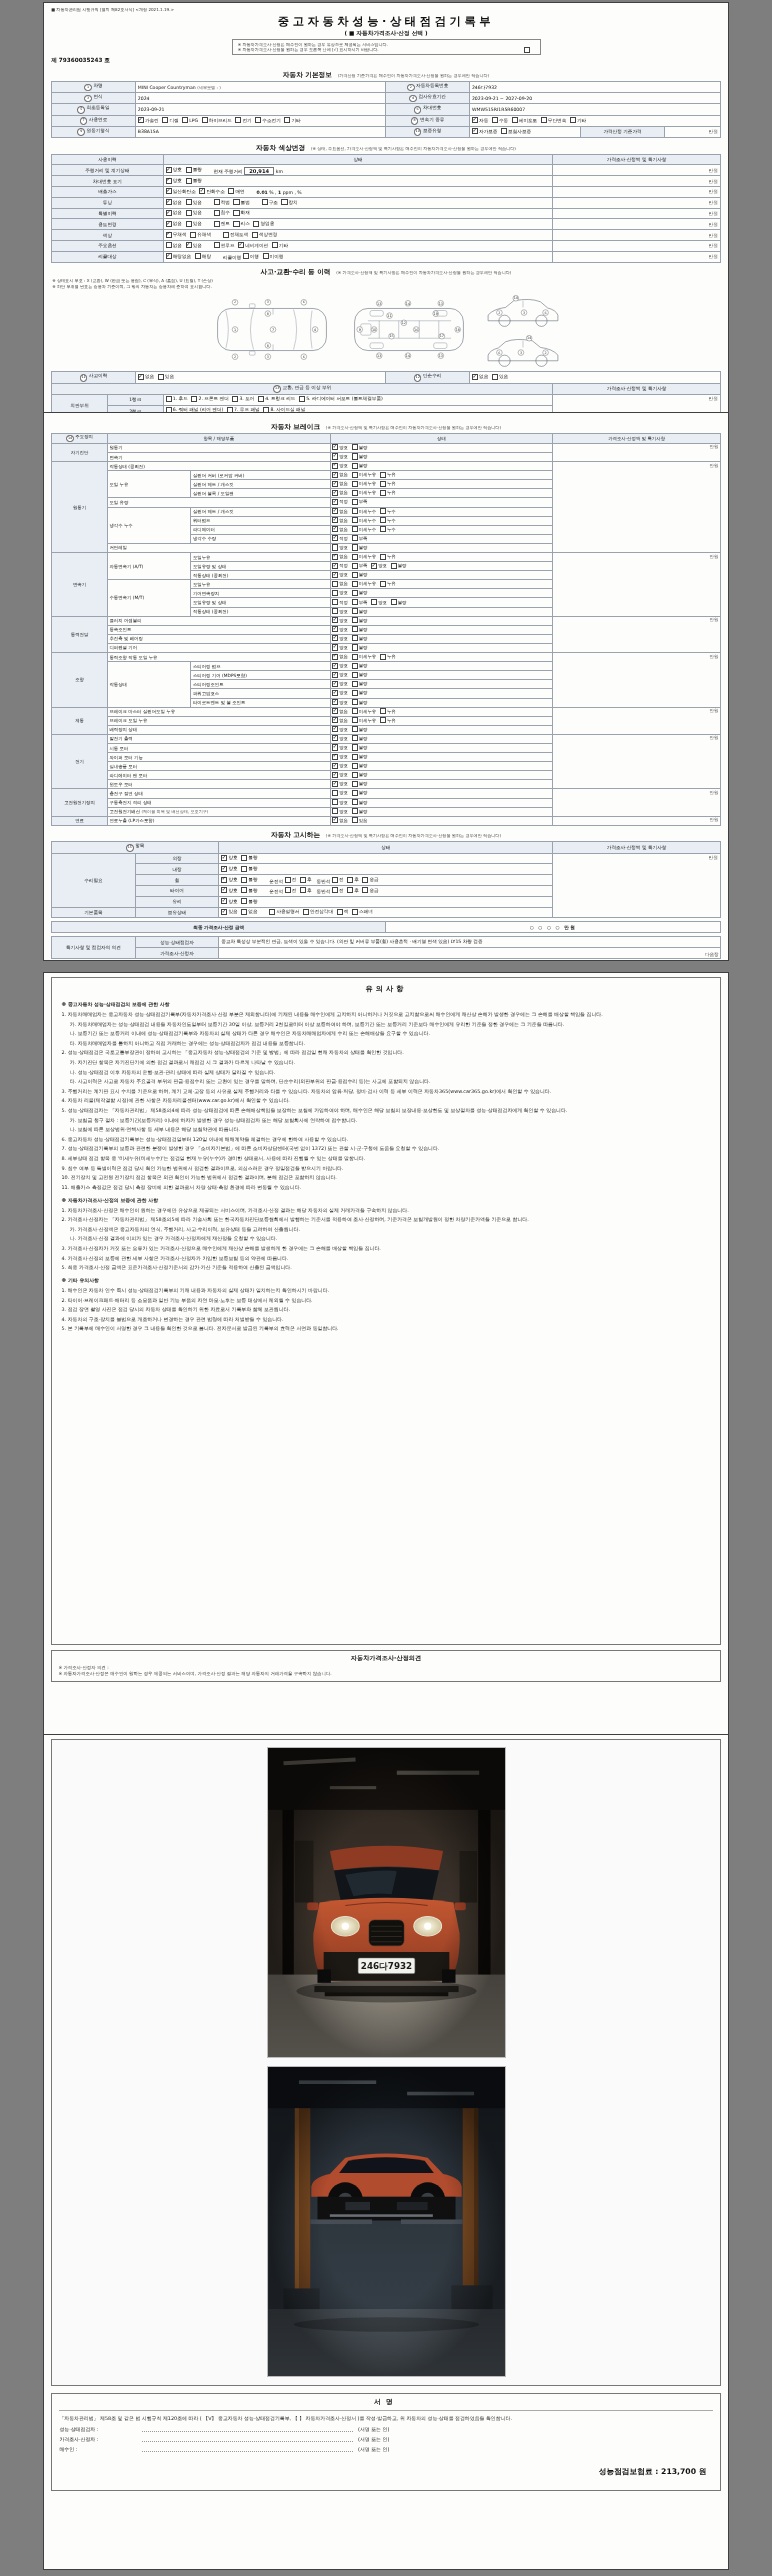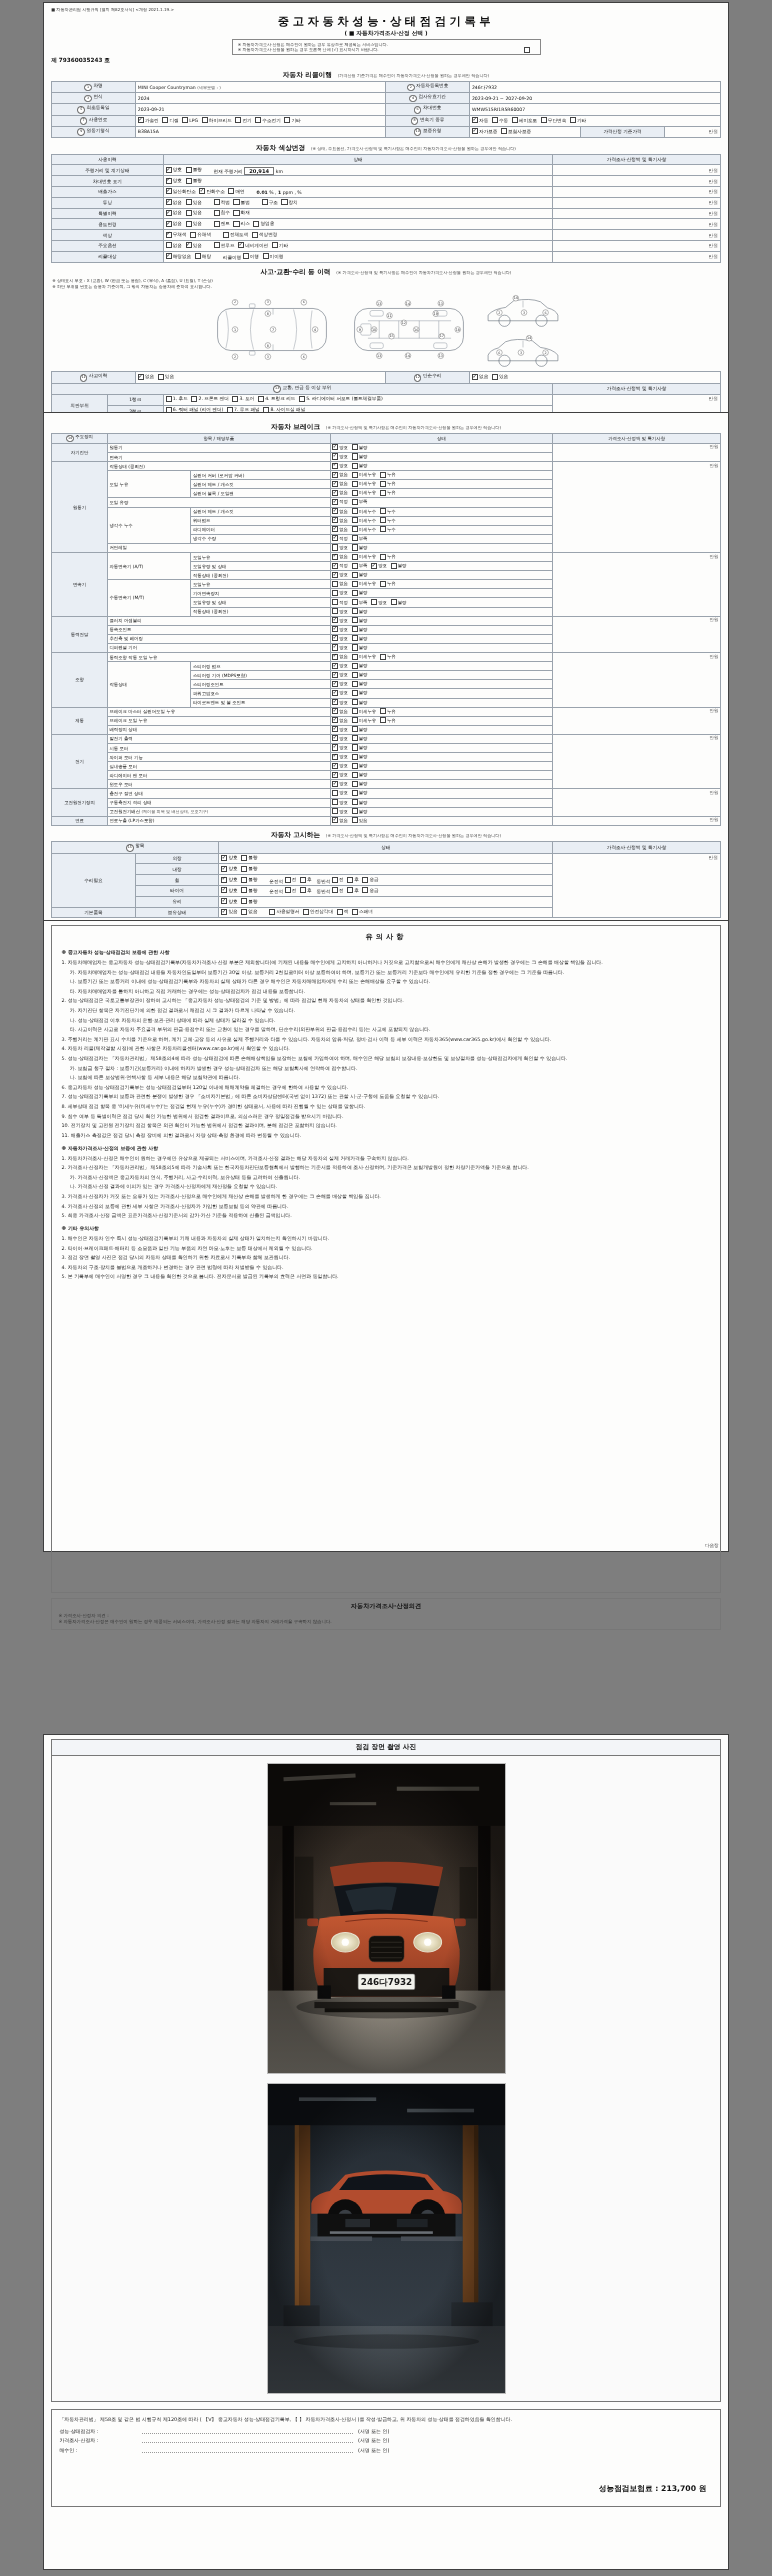--- a/index.html
+++ b/index.html
@@ -2,21 +2,21 @@
 <html style="font-size:8.2px"><head>
 <meta charset="utf-8">
 <style>
   html,body{margin:0;padding:0;}
   body{width:773px;height:2576px;position:relative;background:#7e7e7e;
        font-family:"DejaVu Sans","Liberation Sans",sans-serif;color:#111;overflow:hidden;}
   .page{position:absolute;left:43px;width:686px;background:#fdfdfc;border:0.5px solid #3f3f3f;
         box-sizing:border-box;padding:4.1px 7.2px;}
   #pg1{top:2.1px;height:484px}
   #pg2{top:412px;height:549px}
-  #pg3{top:920px;height:632px}
+  #pg3{top:972px;height:792px}
   #pg4{top:1734px;height:836px}
 
   .form-ref{font-size:4.1px;color:#333}
   .title{font-size:11.3px;font-weight:bold;text-align:center;letter-spacing:3.6px;margin:2.1px 0 0.5px}
   .subtitle{text-align:center;font-size:5.7px;font-weight:bold;margin-bottom:1.5px}
   .select-box{width:309px;margin:1px auto 2.1px;border:0.5px solid #888;padding:1.5px 5.2px;font-size:4.1px;color:#333;box-sizing:border-box}
   .select-box .row{display:flex;justify-content:space-between;align-items:center}
   .doc-no{font-size:5.7px;font-weight:bold;margin:1px 0 1px}
 
   .sec-head{text-align:center;margin:3.6px 0 1px}
@@ -94,21 +94,21 @@
     <div class="row">
       <span>※ 자동차가격조사·산정을 원하는 경우 오른쪽 난에 [√] 표시하시기 바랍니다.</span>
       <span class="cb">
           <span class="bx"></span>
         </span>
     </div>
   </div>
   <div class="doc-no">제 79360035243 호</div>
 
   <div class="sec-head">
-    <span class="sec-title">자동차 리콜이행</span>
+    <span class="sec-title">자동차 기본정보</span>
     <span class="sec-note">(가격산정 기준가격은 매수인이 자동차가격조사·산정을 원하는 경우에만 적습니다)</span>
   </div>
   <table class="grid" id="t-basic">
       <colgroup>
         <col style="width: 4.16667%;">
         <col style="width: 4.16667%;">
         <col style="width: 4.16667%;">
         <col style="width: 4.16667%;">
         <col style="width: 4.16667%;">
         <col style="width: 4.16667%;">
@@ -1459,21 +1459,20 @@
   <div class="valuation-box">
     <div class="valuation-title">자동차가격조사·산정의견</div>
     <div class="valuation-line">※ 가격조사·산정자 의견 :</div>
     <div class="valuation-line">※ 자동차가격조사·산정은 매수인이 원하는 경우 제공되는 서비스이며, 가격조사·산정 결과는 해당 자동차의 거래가격을 구속하지 않습니다.</div>
   </div>
   <div class="next">다음장</div>
 </div>
 
 <div class="page" id="pg4">
   <div class="photo-section">
-    <div class="photo-head">점검 장면 촬영 사진</div>
     <div class="photo-wrap">
 
       <div class="photo">
         <svg width="237" height="309" viewBox="0 0 460 600">
           <defs>
             <linearGradient id="wall1" x1="0" y1="0" x2="0" y2="1">
                 <stop offset="0" stop-color="#2b241e"></stop>
                 <stop offset="1" stop-color="#4a4036"></stop>
               </linearGradient>
             <linearGradient id="floor1" x1="0" y1="0" x2="0" y2="1">
@@ -1569,20 +1568,21 @@
           <rect x="30" y="430" width="70" height="40" fill="#2a3036"></rect>
           <rect x="356" y="424" width="80" height="46" fill="#2a3036"></rect>
           <rect width="460" height="600" fill="url(#vig2)"></rect>
         </svg>
       </div>
 
     </div>
   </div>
 
   <div class="sign-box">
+    <div class="sign-title">서명</div>
     <div class="sign-statement">「자동차관리법」 제58조 및 같은 법 시행규칙 제120조에 따라 ( 【V】 중고자동차 성능·상태점검기록부, 【 】 자동차가격조사·산정서 )를 작성·발급하고, 위 자동차의 성능·상태를 점검하였음을 확인합니다.</div>
     <div id="signers">
         <div class="signer">
           <span class="role">성능·상태점검자 :</span>
           <span class="sigline"></span>
           <span class="sig">(서명 또는 인)</span>
         </div>
         <div class="signer">
           <span class="role">가격조사·산정자 :</span>
           <span class="sigline"></span>

